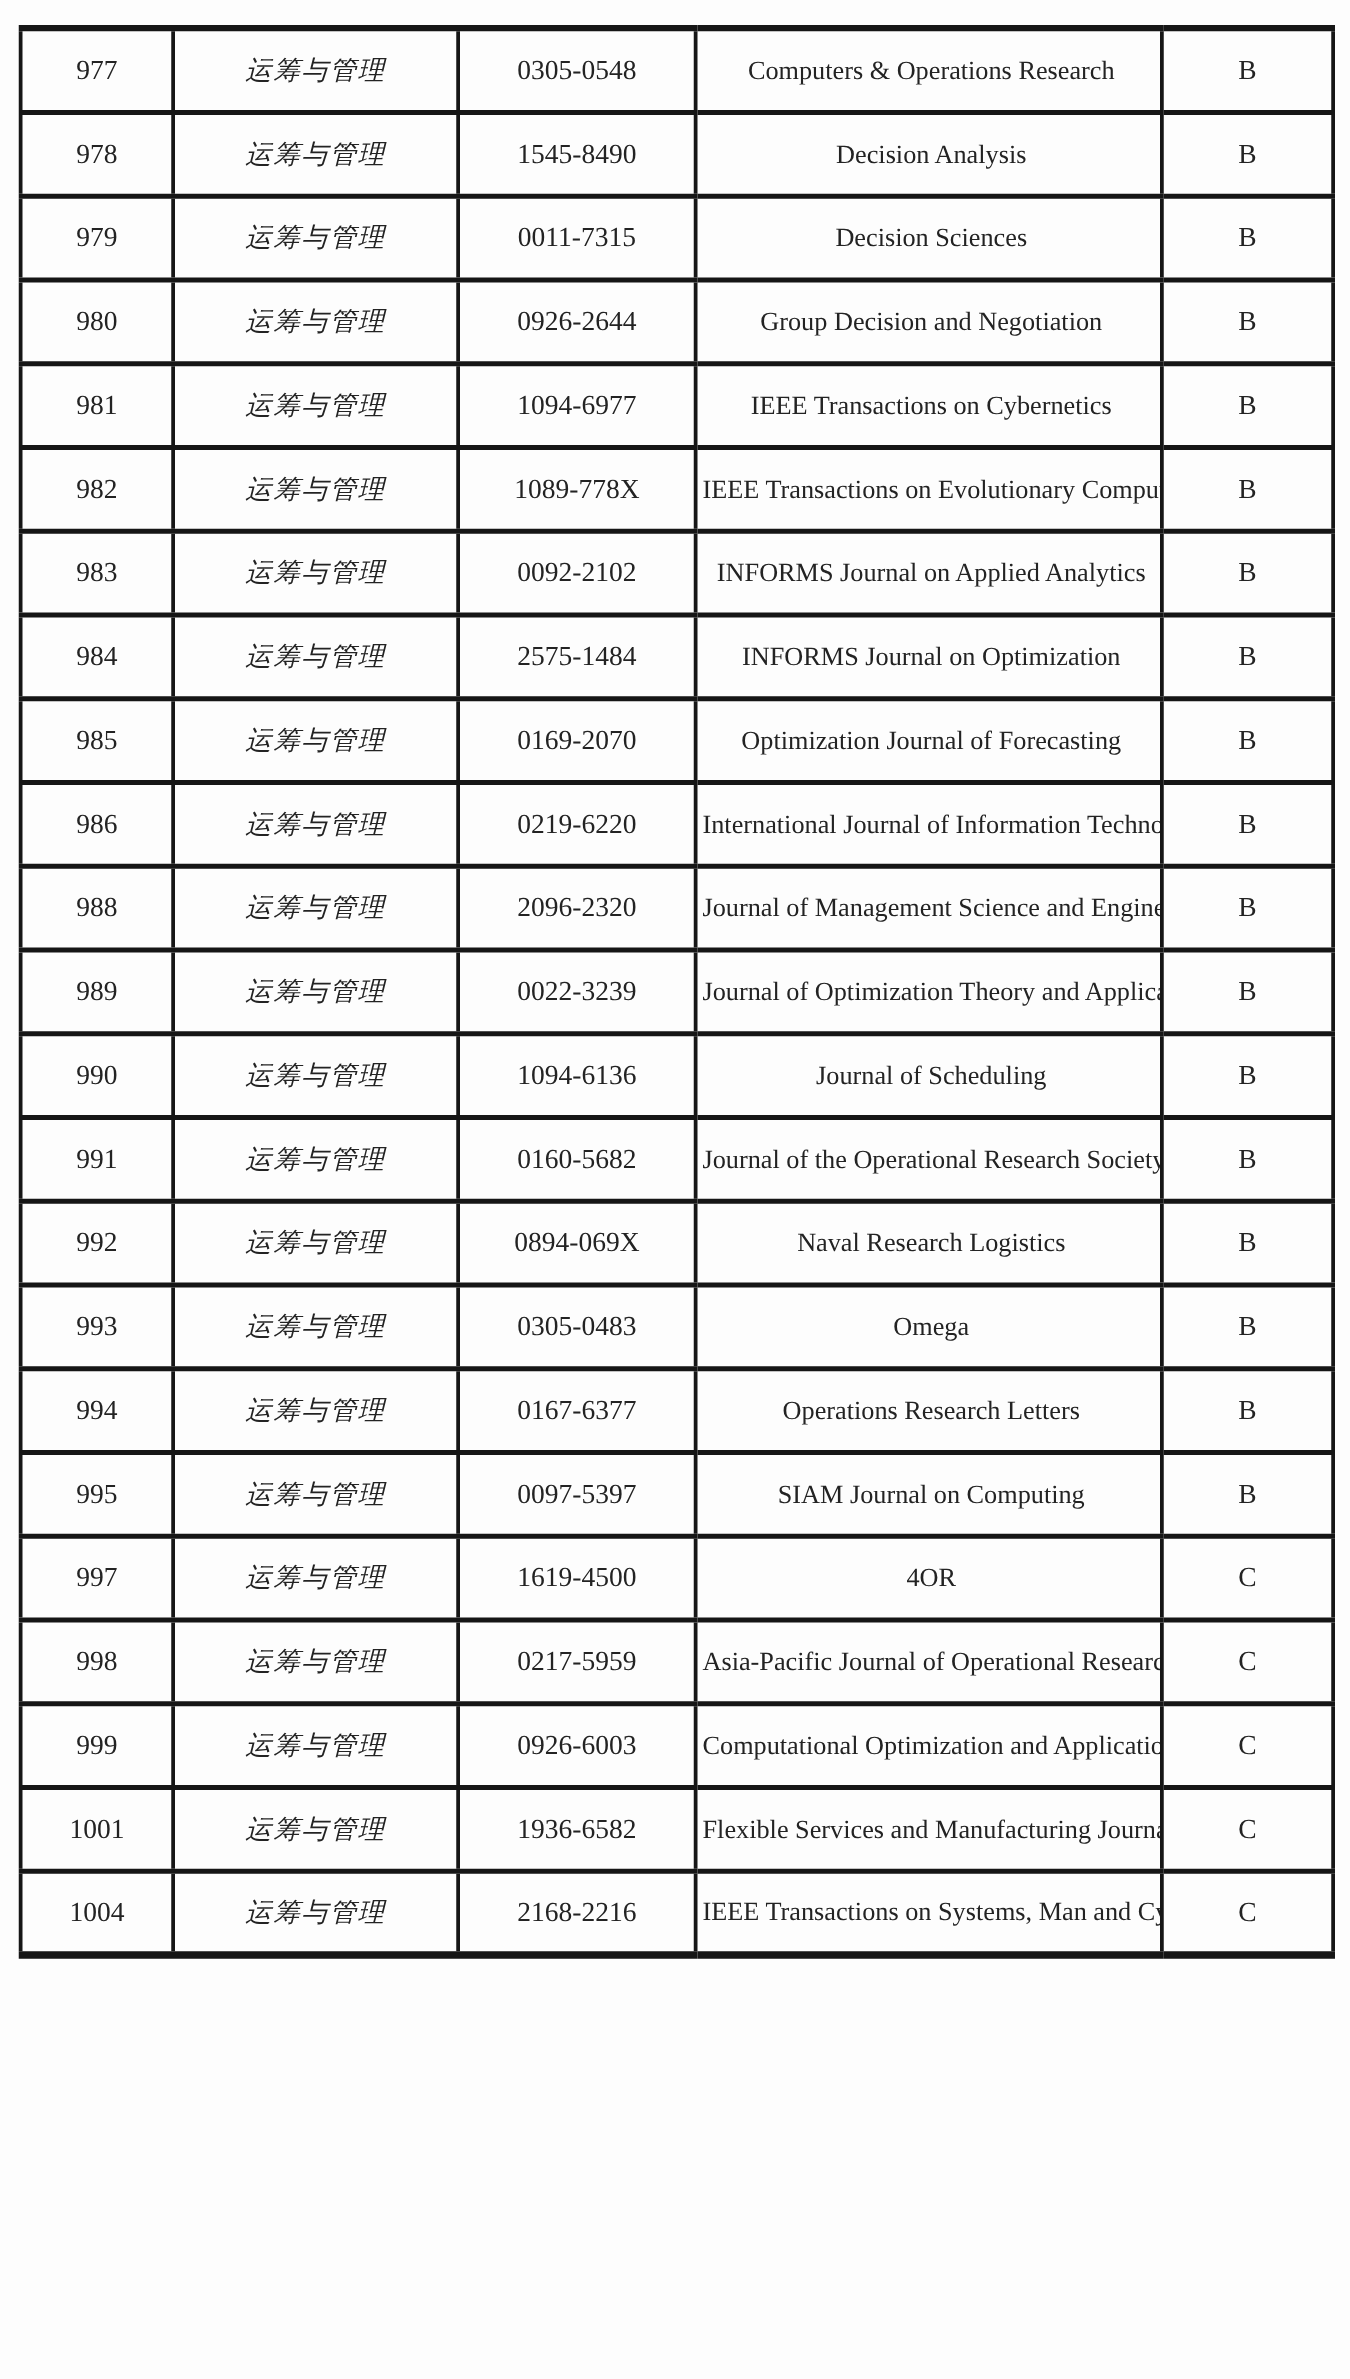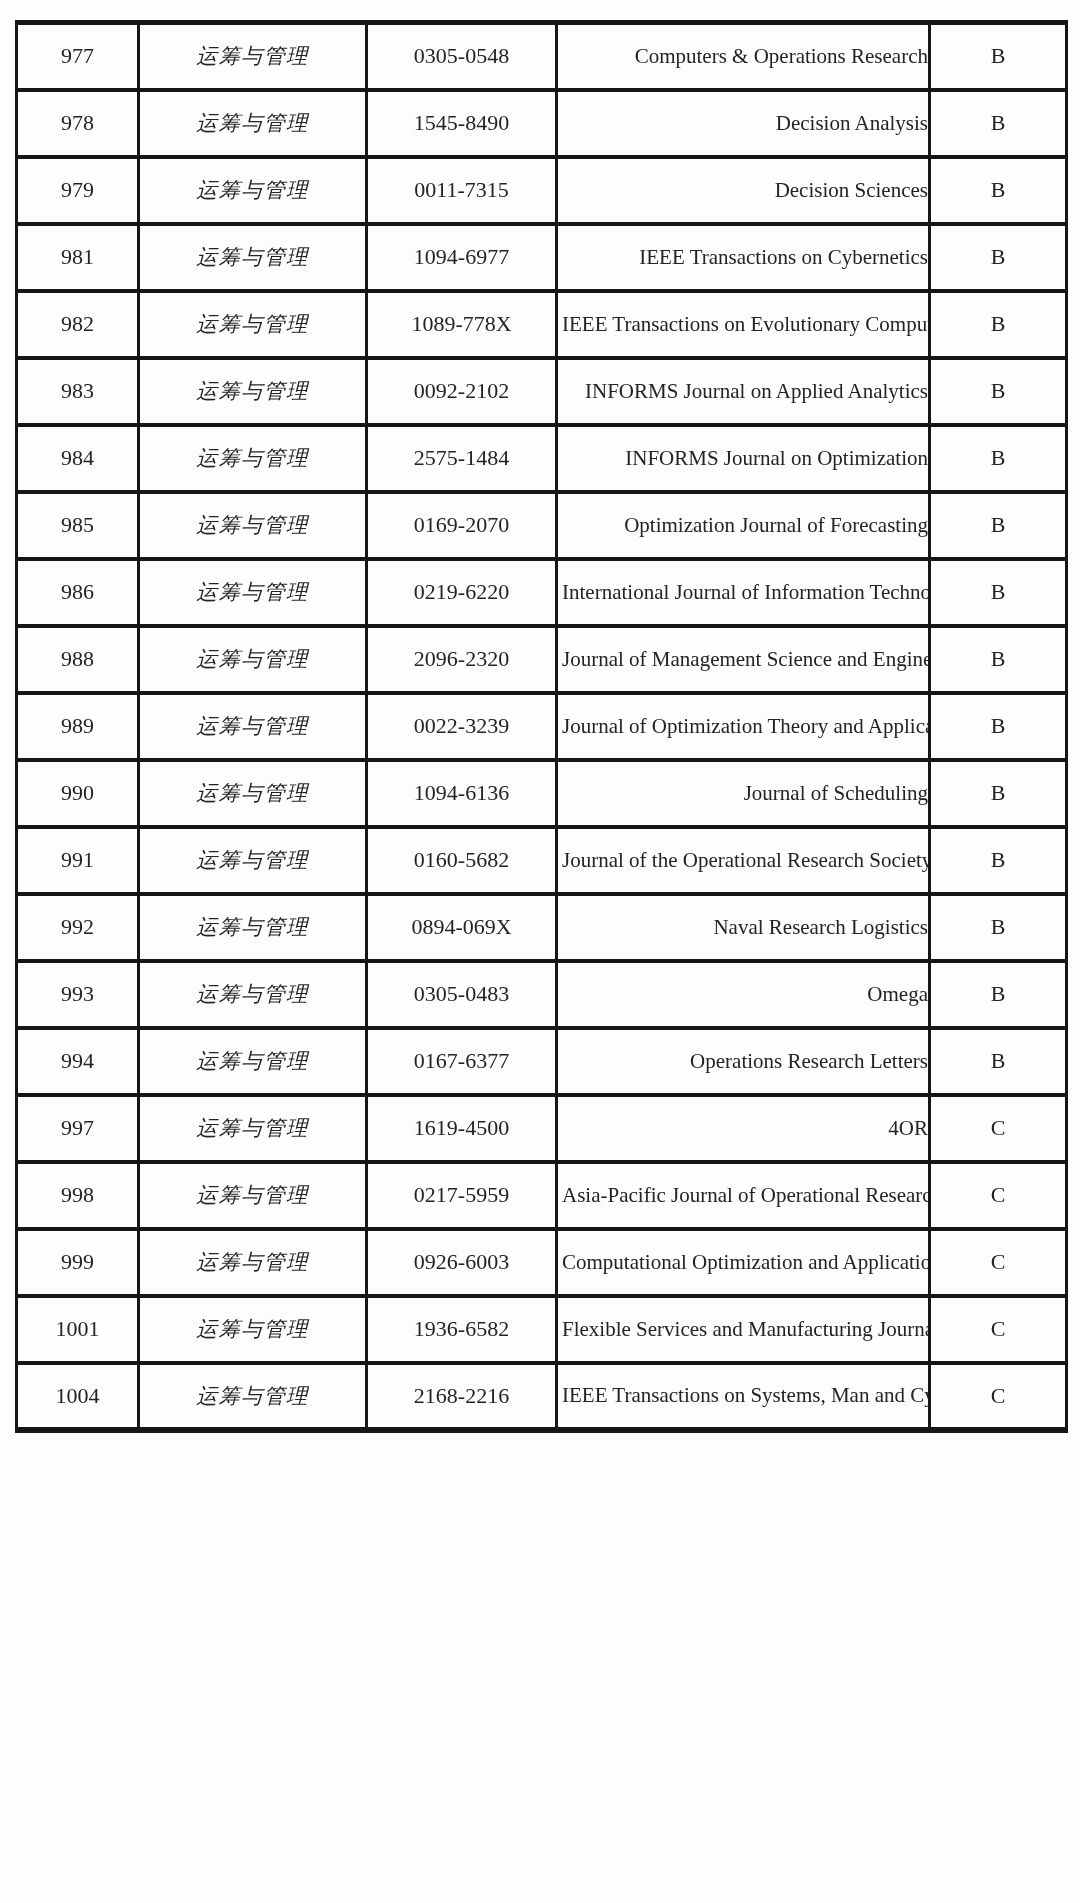--- a/index.html
+++ b/index.html
@@ -37,21 +37,21 @@
     vertical-align: middle;
     white-space: nowrap;
     overflow: hidden;
     padding: 0;
   }
   .journal-table tr:first-child td { border-top-width: 5px; }
   .journal-table tr:last-child td { border-bottom-width: 6px; }
   td.c-cat  { font-size: 21px; letter-spacing: 1.5px; font-style: italic; }
   td.c-issn { font-size: 22px; }
   td.c-name {
-    text-align: right;
+    text-align: center;
     padding-left: 4px;
     font-size: 21px;
   }
   td.c-grade { font-size: 22px; }
 </style>
 </head>
 <body>
 
 <div class="page">
   <table class="journal-table">
@@ -78,20 +78,27 @@
     <td class="c-grade">B</td>
   </tr>
         <tr>
     <td class="c-no">979</td>
     <td class="c-cat">运筹与管理</td>
     <td class="c-issn">0011-7315</td>
     <td class="c-name">Decision Sciences</td>
     <td class="c-grade">B</td>
   </tr>
         <tr>
+    <td class="c-no">980</td>
+    <td class="c-cat">运筹与管理</td>
+    <td class="c-issn">0926-2644</td>
+    <td class="c-name">Group Decision and Negotiation</td>
+    <td class="c-grade">B</td>
+  </tr>
+        <tr>
     <td class="c-no">981</td>
     <td class="c-cat">运筹与管理</td>
     <td class="c-issn">1094-6977</td>
     <td class="c-name">IEEE Transactions on Cybernetics</td>
     <td class="c-grade">B</td>
   </tr>
         <tr>
     <td class="c-no">982</td>
     <td class="c-cat">运筹与管理</td>
     <td class="c-issn">1089-778X</td>
@@ -166,20 +173,27 @@
     <td class="c-cat">运筹与管理</td>
     <td class="c-issn">0305-0483</td>
     <td class="c-name">Omega</td>
     <td class="c-grade">B</td>
   </tr>
         <tr>
     <td class="c-no">994</td>
     <td class="c-cat">运筹与管理</td>
     <td class="c-issn">0167-6377</td>
     <td class="c-name">Operations Research Letters</td>
+    <td class="c-grade">B</td>
+  </tr>
+        <tr>
+    <td class="c-no">995</td>
+    <td class="c-cat">运筹与管理</td>
+    <td class="c-issn">0097-5397</td>
+    <td class="c-name">SIAM Journal on Computing</td>
     <td class="c-grade">B</td>
   </tr>
         <tr>
     <td class="c-no">997</td>
     <td class="c-cat">运筹与管理</td>
     <td class="c-issn">1619-4500</td>
     <td class="c-name">4OR</td>
     <td class="c-grade">C</td>
   </tr>
         <tr>

